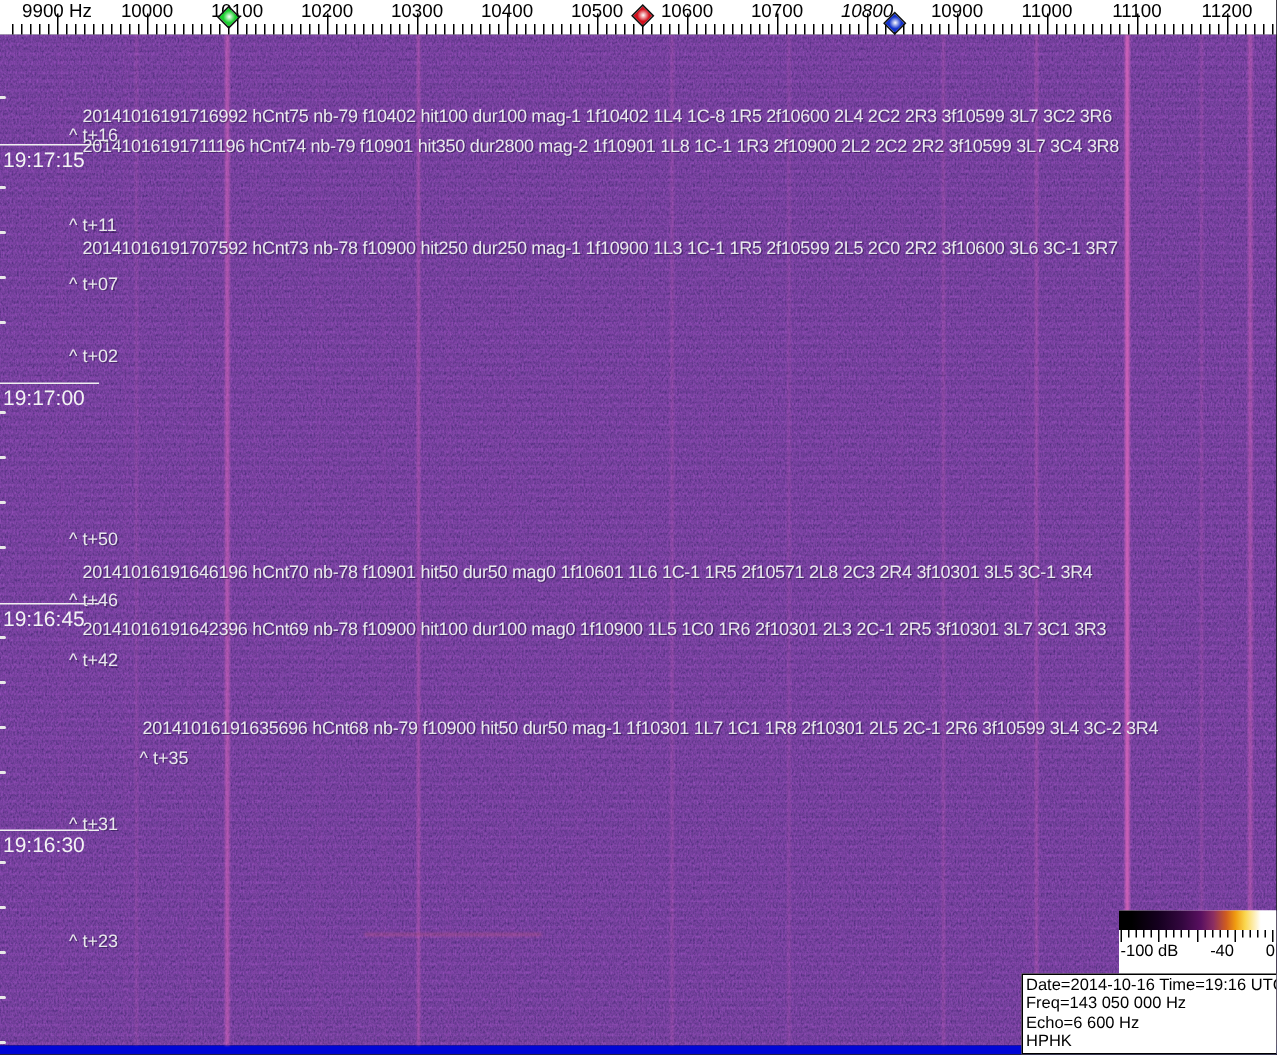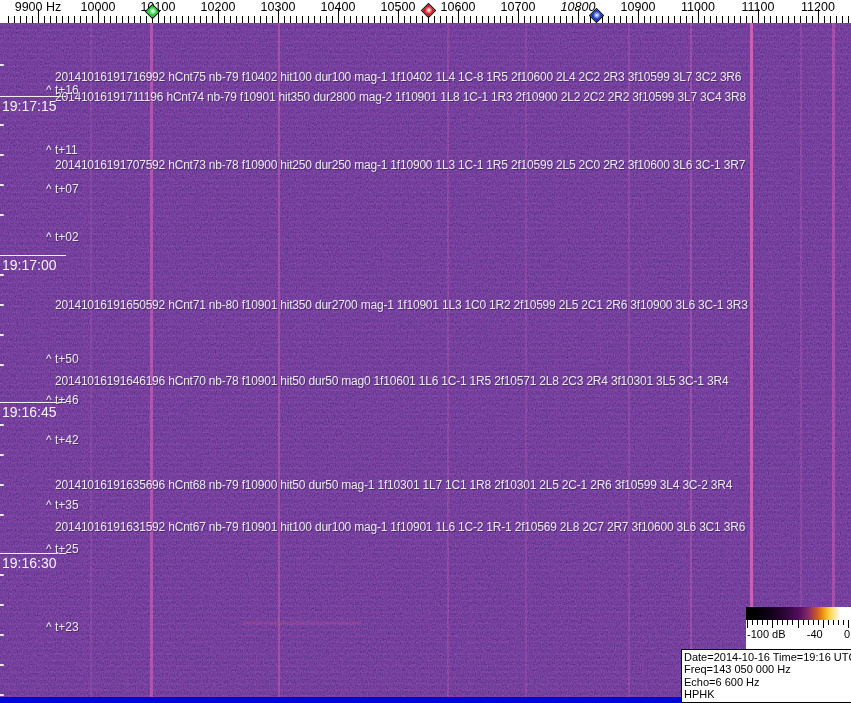--- a/index.html
+++ b/index.html
@@ -260,33 +260,32 @@
       <div class="ltick" style="top: 484px;"></div>
       <div class="ltick" style="top: 514px;"></div>
       <div class="ltick" style="top: 574px;"></div>
       <div class="ltick" style="top: 604px;"></div>
       <div class="ltick" style="top: 634px;"></div>
       <div class="ltick" style="top: 664px;"></div>
       <div class="ltick" style="top: 694px;"></div>
       <div class="event" style="top: 50px; margin-top: 20px;">20141016191716992 hCnt75 nb-79 f10402 hit100 dur100 mag-1 1f10402 1L4 1C-8 1R5 2f10600 2L4 2C2 2R3 3f10599 3L7 3C2 3R6</div>
       <div class="event" style="top: 90px;">20141016191711196 hCnt74 nb-79 f10901 hit350 dur2800 mag-2 1f10901 1L8 1C-1 1R3 2f10900 2L2 2C2 2R2 3f10599 3L7 3C4 3R8</div>
       <div class="event" style="top: 158px;">20141016191707592 hCnt73 nb-78 f10900 hit250 dur250 mag-1 1f10900 1L3 1C-1 1R5 2f10599 2L5 2C0 2R2 3f10600 3L6 3C-1 3R7</div>
-      <div class="event" style="top: 298px;">20141016191650592 hCnt71 nb-80 f10901 hit350 dur2700 mag-1 1f10901 1L3 1C0 1R2 2f10599 2L5 2C1 2R6 3f10900 3L6 3C-1 3R3</div>
       <div class="event" style="top: 374px;">20141016191646196 hCnt70 nb-78 f10901 hit50 dur50 mag0 1f10601 1L6 1C-1 1R5 2f10571 2L8 2C3 2R4 3f10301 3L5 3C-1 3R4</div>
-      <div class="event" style="top: 478px;">20141016191635696 hCnt68 nb-79 f10900 hit50 dur50 mag-1 1f10301 1L7 1C1 1R8 2f10301 2L5 2C-1 2R6 3f10599 3L4 3C-2 3R4</div>
-      <div class="event" style="top: 520px;">20141016191631592 hCnt67 nb-79 f10901 hit100 dur100 mag-1 1f10901 1L6 1C-2 1R-1 2f10569 2L8 2C7 2R7 3f10600 3L6 3C1 3R6</div>
+      <div class="event" style="top: 412px;">20141016191642396 hCnt69 nb-78 f10900 hit100 dur100 mag0 1f10900 1L5 1C0 1R6 2f10301 2L3 2C-1 2R5 3f10301 3L7 3C1 3R3</div>
+      <div class="event" style="top: 478px; padding-left: 40px;">20141016191635696 hCnt68 nb-79 f10900 hit50 dur50 mag-1 1f10301 1L7 1C1 1R8 2f10301 2L5 2C-1 2R6 3f10599 3L4 3C-2 3R4</div>
       <div class="mark" style="top: 83px;">^ t+16</div>
       <div class="mark" style="top: 143px;">^ t+11</div>
       <div class="mark" style="top: 182px;">^ t+07</div>
       <div class="mark" style="top: 230px;">^ t+02</div>
       <div class="mark" style="top: 352px;">^ t+50</div>
       <div class="mark" style="top: 393px;">^ t+46</div>
       <div class="mark" style="top: 433px;">^ t+42</div>
-      <div class="mark" style="top: 498px;">^ t+35</div>
-      <div class="mark" style="top: 542px;">^ t+25</div>
+      <div class="mark" style="top: 498px; margin-left: 47px;">^ t+35</div>
+      <div class="mark" style="top: 542px;">^ t+31</div>
       <div class="mark" style="top: 620px;">^ t+23</div>
     </div>
 
   <div id="colorbar">
     <div id="cbgrad"></div>
     <div id="cbticks">
         <div class="cbtick cbmajor" style="left: 1px;"></div>
         <div class="cbtick" style="left: 6.05px;"></div>
         <div class="cbtick" style="left: 11.1px;"></div>
         <div class="cbtick" style="left: 16.15px;"></div>

